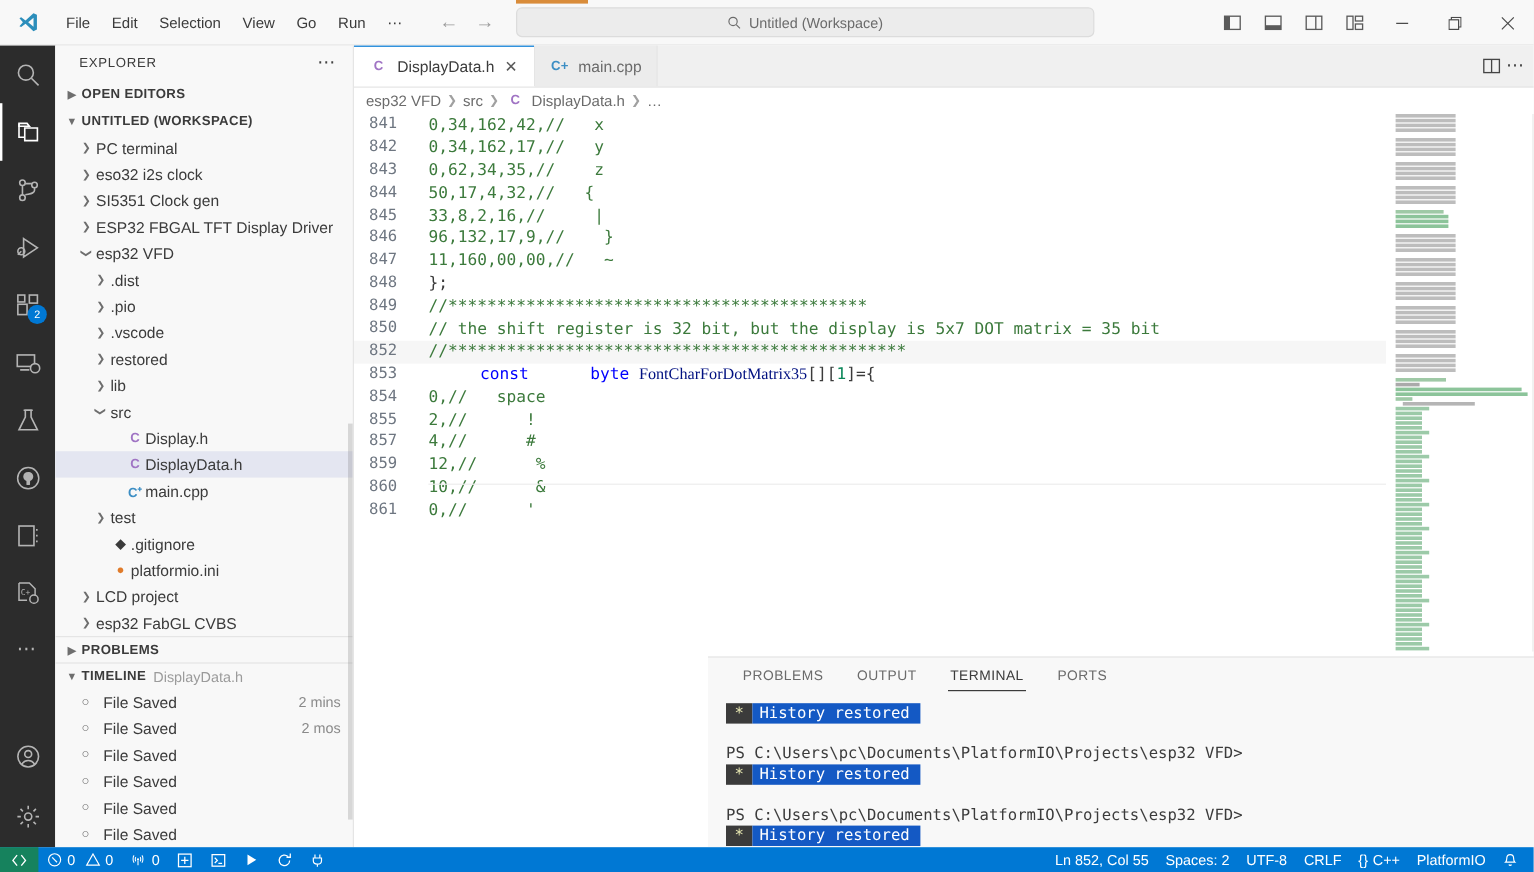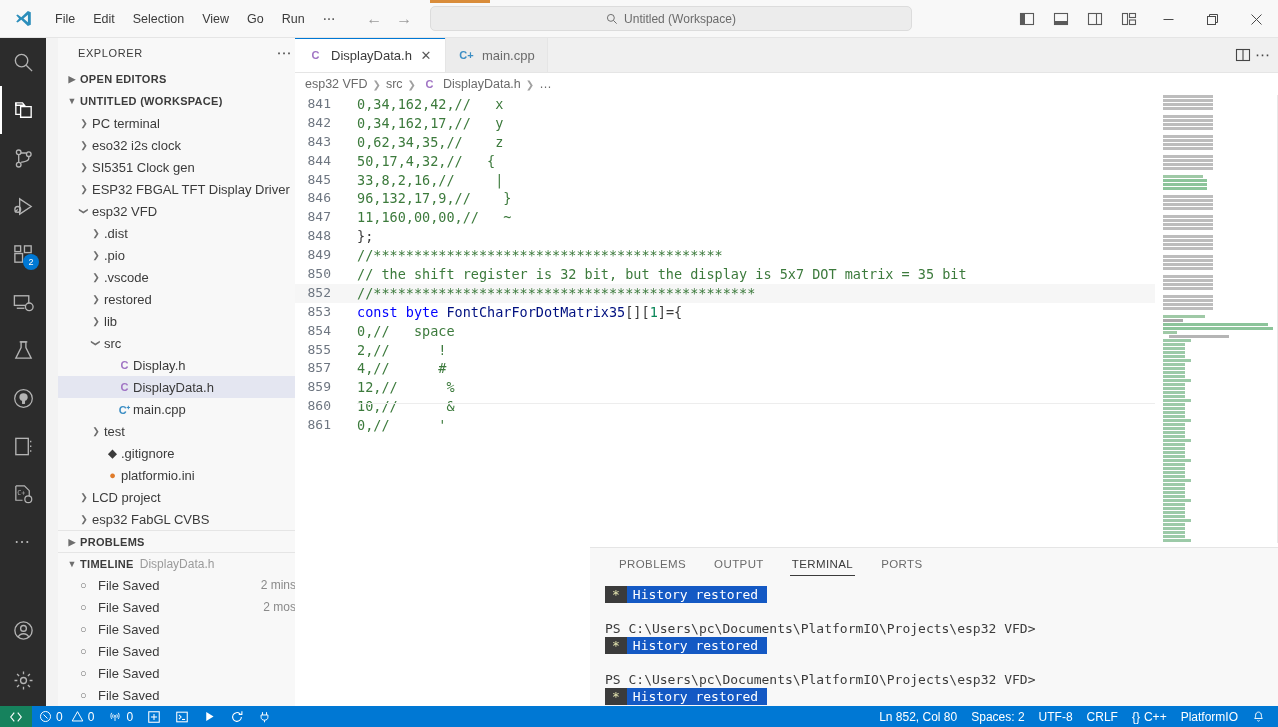--- a/index.html
+++ b/index.html
@@ -47,21 +47,21 @@
   .badge{
     position:absolute; right:7px; bottom:8px; min-width:16px; height:16px; border-radius:8px;
     background:#0078d4; color:#fff; font-size:9px; display:flex; align-items:center;
     justify-content:center; padding:0 4px; font-family:"Liberation Sans",sans-serif;
   }
   #act-spacer{ flex:1 1 auto; }
 
   
   #sidebar{
     position:absolute; left:46px; top:38px; width:249px; height:668px;
-    background:#f8f8f8; border-right:1px solid #e5e5e5; overflow:hidden;margin-left:12px;
+    background:#f8f8f8; border-right:1px solid #e5e5e5; overflow:hidden;
   }
   #sb-header{ height:30px; display:flex; align-items:center; justify-content:space-between;
     padding:0 14px 0 20px; color:#3b3b3b; font-size:11px; letter-spacing:.6px; }
   .sec-row{
     height:22px; display:flex; align-items:center; font-size:11px; font-weight:bold;
     letter-spacing:.3px; color:#3b3b3b; padding-left:6px; cursor:default;
   }
   .chev{ width:16px; text-align:center; font-size:9px; color:#6e6e6e; display:inline-block; }
   .tree-row{
     height:22px; display:flex; align-items:center; font-size:13px; color:#3b3b3b;
@@ -91,22 +91,22 @@
   #breadcrumb{ height:22px; display:flex; align-items:center; gap:5px; padding-left:10px;
                font-size:12.5px; color:#6b6b6b; background:#fff; }
   .bc-sep{ color:#a0a0a0; font-size:10px; }
 
   #codewrap{ position:absolute; left:0; top:57px; width:983px; height:448px; background:#fff; overflow:hidden; }
   .cline{ height:18.9px; display:flex; align-items:center; font-size:13.5px; line-height:18.9px; white-space:pre; }
   .cline.cur{ background:#f6f6f6; }
   .lnum{ width:62px; text-align:right; padding-right:26px; color:#6e7681; font-size:13px; flex:0 0 auto; }
   .ccode{ flex:1 1 auto; }
   .cmt{ color:#3c7a3c;text-align:right; }
-  .kw{ color:#0000ff; }
-  .id{ color:#001080; }
+  .kw{ color:#0000ff;margin-left:43px; }
+  .id{ color:#001080;font-family:Liberation Serif, serif; }
   .brk{ color:#3b3b3b; }
   .num{ color:#098658; }
   .op{ color:#3b3b3b; }
   #minimap{ position:absolute; right:0; top:57px; width:123px; height:448px; background:#fff;
             border-left:0; overflow:hidden; }
   .mm-line{ height:3px; margin-bottom:1px; }
   #mm-edge{ position:absolute; right:0; top:57px; width:1px; height:448px; background:#e8e8e8; }
   #deco-line{ position:absolute; left:62px; right:123px; top:365px; height:1px; background:#ededed; }
 
   
@@ -689,21 +689,21 @@
         <polyline points="13.6,1.5 13.6,5 10,5" fill="none" stroke="#fff" stroke-width="1.2"></polyline>
       </svg>
   </div>
   <div class="sb-item">
     <svg width="13" height="14" viewBox="0 0 16 16">
         <path d="M5.5 2v3.5M10.5 2v3.5M3.8 5.5h8.4v2.8c0 2.2-1.7 3.6-4.2 3.6s-4.2-1.4-4.2-3.6z" fill="none" stroke="#fff" stroke-width="1.2"></path>
         <line x1="8" y1="12" x2="8" y2="14.5" stroke="#fff" stroke-width="1.2"></line>
       </svg>
   </div>
   <div id="sb-right">
-    <div class="sb-item">Ln 852, Col 80</div>
+    <div class="sb-item">Ln 852, Col 55</div>
     <div class="sb-item">Spaces: 2</div>
     <div class="sb-item">UTF-8</div>
     <div class="sb-item">CRLF</div>
     <div class="sb-item">
       <span>{}</span>
       <span>C++</span>
     </div>
     <div class="sb-item">PlatformIO</div>
     <div class="sb-item">
       <svg width="13" height="14" viewBox="0 0 16 16">

